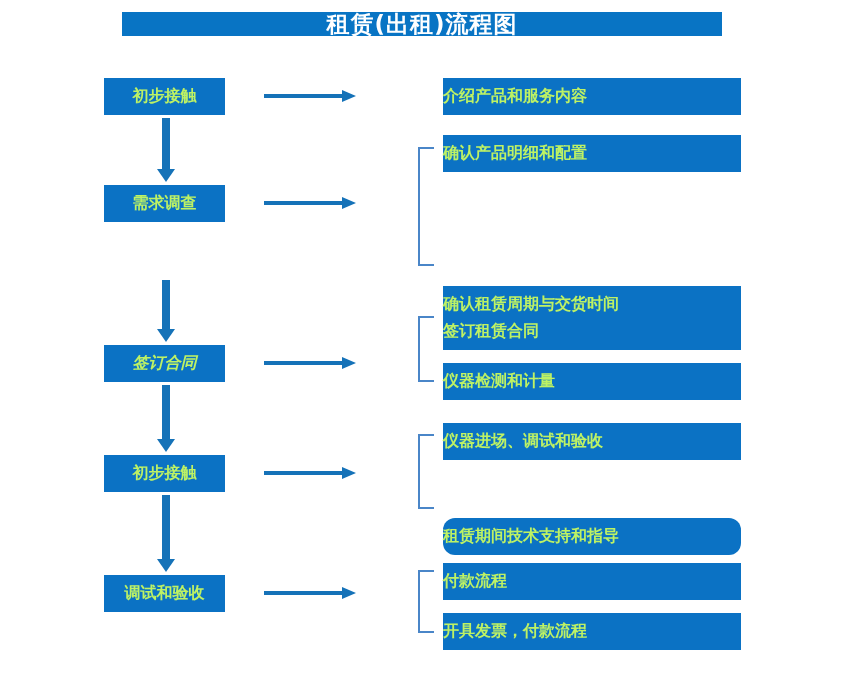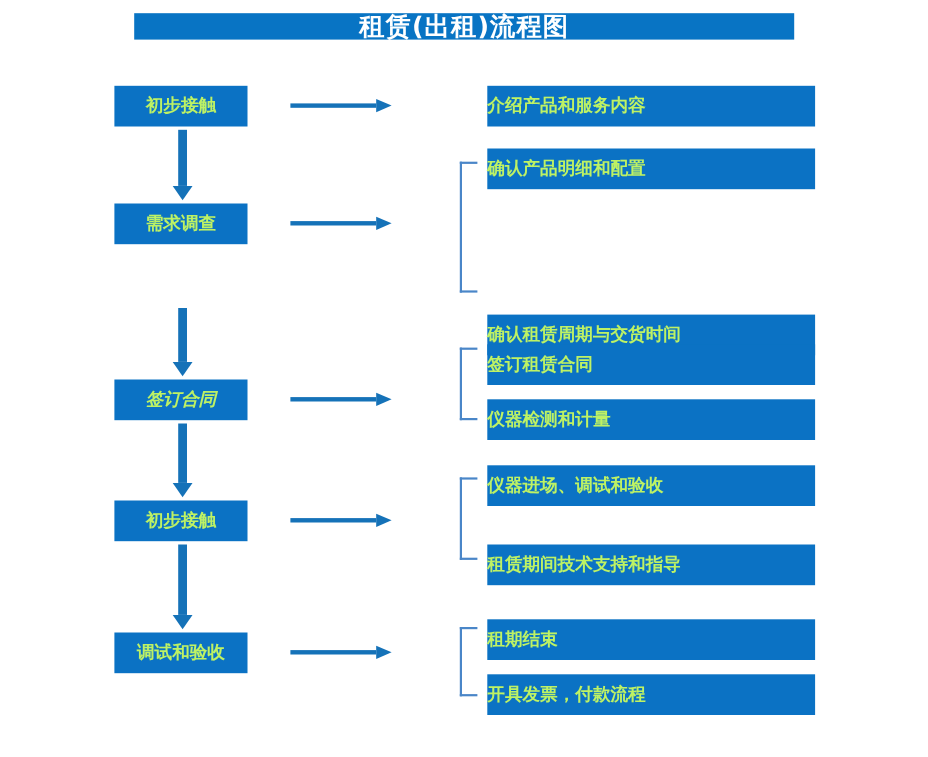--- a/index.html
+++ b/index.html
@@ -191,19 +191,19 @@
 
 
   <div class="box box-right" style="top:258px;margin-top:28px;">确认租赁周期与交货时间</div>
 
   <div class="box box-right" style="top:313px;">签订租赁合同</div>
 
   <div class="box box-right" style="top:363px;">仪器检测和计量</div>
 
   <div class="box box-right" style="top:423px;">仪器进场、调试和验收</div>
 
-  <div class="box box-right" style="top:495px;">租赁期间技术支持和指导</div>
-
-  <div class="box box-right" style="top:563px;">租期结束</div>
+  <div class="box box-right" style="top:518px;border-radius:12px;">租赁期间技术支持和指导</div>
+
+  <div class="box box-right" style="top:563px;">付款流程</div>
 
   <div class="box box-right" style="top:613px;">开具发票，付款流程</div>
 
 </div>
 
 </body></html>

